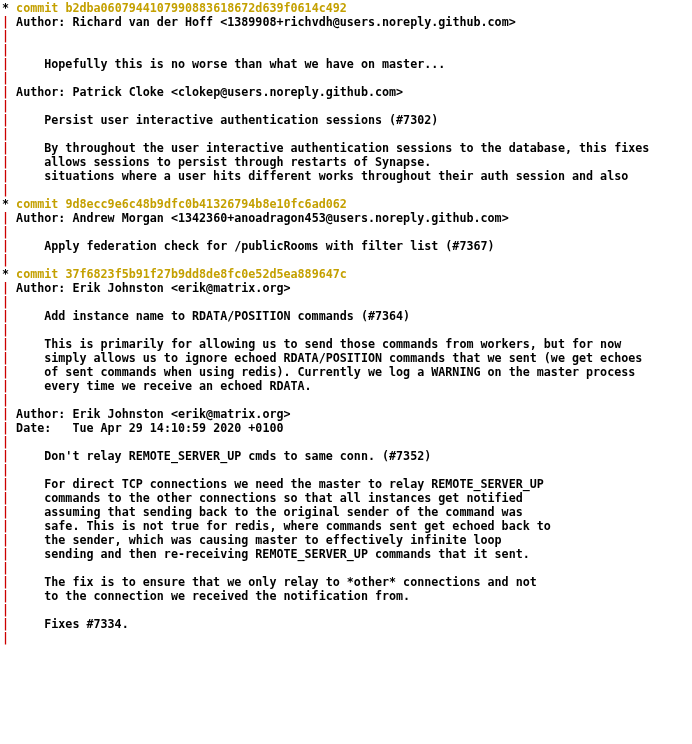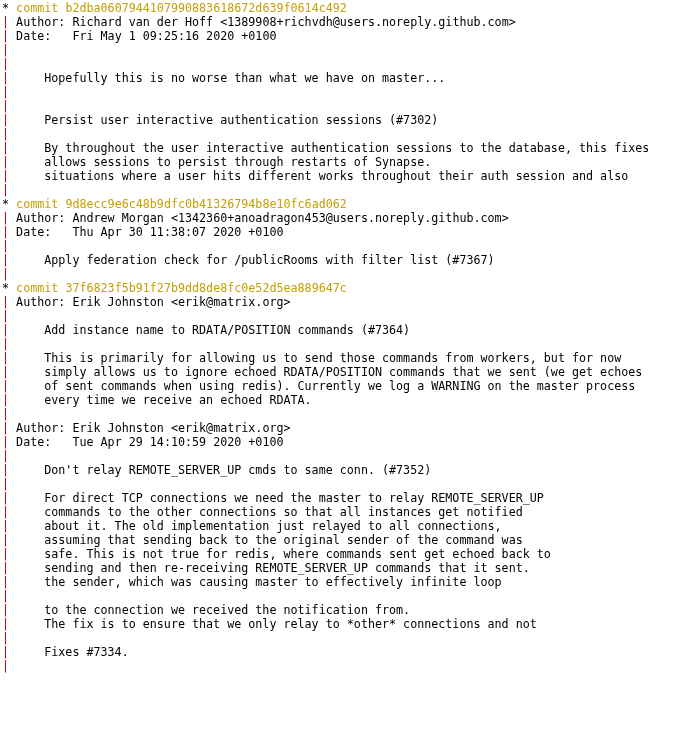--- a/index.html
+++ b/index.html
@@ -12,73 +12,72 @@
   .terminal {
     width: 100%;
     height: 100%;
     box-sizing: border-box;
     padding: 1px 0 0 2px;
     font-family: "DejaVu Sans Mono", "Liberation Mono", monospace;
     font-size: 11.7px;
     line-height: 14px;
     color: var(--fg, #000000);
     cursor: text;
+    font-weight: bold;
   }
   .line { white-space: pre; height: 14px; }
   .hash { color: var(--hash, #c4a000); }
   .bar  { color: var(--bar, #cc0000); }
   .node { color: var(--node, #000000); }
 </style>
 </head>
 <body>
 
 <div class="terminal">
   <div class="git-log" id="git-log">
       <div class="line"><span class="node">*</span><span> </span><span class="hash">commit</span><span class="hash"> </span><span class="hash">b2dba0607944107990883618672d639f0614c492</span></div>
       <div class="line"><span class="bar">|</span><span> </span><span>Author:</span><span> </span><span>Richard van der Hoff &lt;1389908+richvdh@users.noreply.github.com&gt;</span></div>
-      <div class="line"><span class="bar">|</span><span> </span><span>Date:</span><span>   </span><span>Fri May 1 09:25:16 2020 +0100</span></div>
       <div class="line"><span class="bar">|</span></div>
       <div class="line"><span class="bar">|</span></div>
       <div class="line"><span class="bar">|</span><span>     </span><span>Hopefully this is no worse than what we have on master...</span></div>
       <div class="line"><span class="bar">|</span></div>
+      <div class="line"><span class="bar">|</span><span> </span><span>Author:</span><span> </span><span>Patrick Cloke &lt;clokep@users.noreply.github.com&gt;</span></div>
       <div class="line"><span class="bar">|</span></div>
       <div class="line"><span class="bar">|</span><span>     </span><span>Persist user interactive authentication sessions (#7302)</span></div>
       <div class="line"><span class="bar">|</span></div>
       <div class="line"><span class="bar">|</span><span>     </span><span>By throughout the user interactive authentication sessions to the database, this fixes</span></div>
       <div class="line"><span class="bar">|</span><span>     </span><span>allows sessions to persist through restarts of Synapse.</span></div>
       <div class="line"><span class="bar">|</span><span>     </span><span>situations where a user hits different works throughout their auth session and also</span></div>
       <div class="line"><span class="bar">|</span></div>
       <div class="line"><span class="node">*</span><span> </span><span class="hash">commit</span><span class="hash"> </span><span class="hash">9d8ecc9e6c48b9dfc0b41326794b8e10fc6ad062</span></div>
       <div class="line"><span class="bar">|</span><span> </span><span>Author:</span><span> </span><span>Andrew Morgan &lt;1342360+anoadragon453@users.noreply.github.com&gt;</span></div>
-      <div class="line"><span class="bar">|</span><span> </span><span>Date:</span><span>   </span><span>Thu Apr 30 11:38:07 2020 +0100</span></div>
       <div class="line"><span class="bar">|</span></div>
       <div class="line"><span class="bar">|</span><span>     </span><span>Apply federation check for /publicRooms with filter list (#7367)</span></div>
       <div class="line"><span class="bar">|</span></div>
       <div class="line"><span class="node">*</span><span> </span><span class="hash">commit</span><span class="hash"> </span><span class="hash">37f6823f5b91f27b9dd8de8fc0e52d5ea889647c</span></div>
       <div class="line"><span class="bar">|</span><span> </span><span>Author:</span><span> </span><span>Erik Johnston &lt;erik@matrix.org&gt;</span></div>
       <div class="line"><span class="bar">|</span></div>
       <div class="line"><span class="bar">|</span><span>     </span><span>Add instance name to RDATA/POSITION commands (#7364)</span></div>
       <div class="line"><span class="bar">|</span></div>
       <div class="line"><span class="bar">|</span><span>     </span><span>This is primarily for allowing us to send those commands from workers, but for now</span></div>
       <div class="line"><span class="bar">|</span><span>     </span><span>simply allows us to ignore echoed RDATA/POSITION commands that we sent (we get echoes</span></div>
       <div class="line"><span class="bar">|</span><span>     </span><span>of sent commands when using redis). Currently we log a WARNING on the master process</span></div>
       <div class="line"><span class="bar">|</span><span>     </span><span>every time we receive an echoed RDATA.</span></div>
       <div class="line"><span class="bar">|</span></div>
       <div class="line"><span class="bar">|</span><span> </span><span>Author:</span><span> </span><span>Erik Johnston &lt;erik@matrix.org&gt;</span></div>
       <div class="line"><span class="bar">|</span><span> </span><span>Date:</span><span>   </span><span>Tue Apr 29 14:10:59 2020 +0100</span></div>
       <div class="line"><span class="bar">|</span></div>
       <div class="line"><span class="bar">|</span><span>     </span><span>Don't relay REMOTE_SERVER_UP cmds to same conn. (#7352)</span></div>
       <div class="line"><span class="bar">|</span></div>
       <div class="line"><span class="bar">|</span><span>     </span><span>For direct TCP connections we need the master to relay REMOTE_SERVER_UP</span></div>
       <div class="line"><span class="bar">|</span><span>     </span><span>commands to the other connections so that all instances get notified</span></div>
-      <div class="line"><span class="bar">|</span><span>     </span><span>about it. The old implementation just relayed to all connections,</span></div>
       <div class="line"><span class="bar">|</span><span>     </span><span>assuming that sending back to the original sender of the command was</span></div>
       <div class="line"><span class="bar">|</span><span>     </span><span>safe. This is not true for redis, where commands sent get echoed back to</span></div>
+      <div class="line"><span class="bar">|</span><span>     </span><span>the sender, which was causing master to effectively infinite loop</span></div>
       <div class="line"><span class="bar">|</span><span>     </span><span>sending and then re-receiving REMOTE_SERVER_UP commands that it sent.</span></div>
-      <div class="line"><span class="bar">|</span><span>     </span><span>the sender, which was causing master to effectively infinite loop</span></div>
       <div class="line"><span class="bar">|</span></div>
+      <div class="line"><span class="bar">|</span><span>     </span><span>The fix is to ensure that we only relay to *other* connections and not</span></div>
       <div class="line"><span class="bar">|</span><span>     </span><span>to the connection we received the notification from.</span></div>
-      <div class="line"><span class="bar">|</span><span>     </span><span>The fix is to ensure that we only relay to *other* connections and not</span></div>
       <div class="line"><span class="bar">|</span></div>
       <div class="line"><span class="bar">|</span><span>     </span><span>Fixes #7334.</span></div>
       <div class="line"><span class="bar">|</span></div>
     </div>
 </div>
 
 </body></html>

